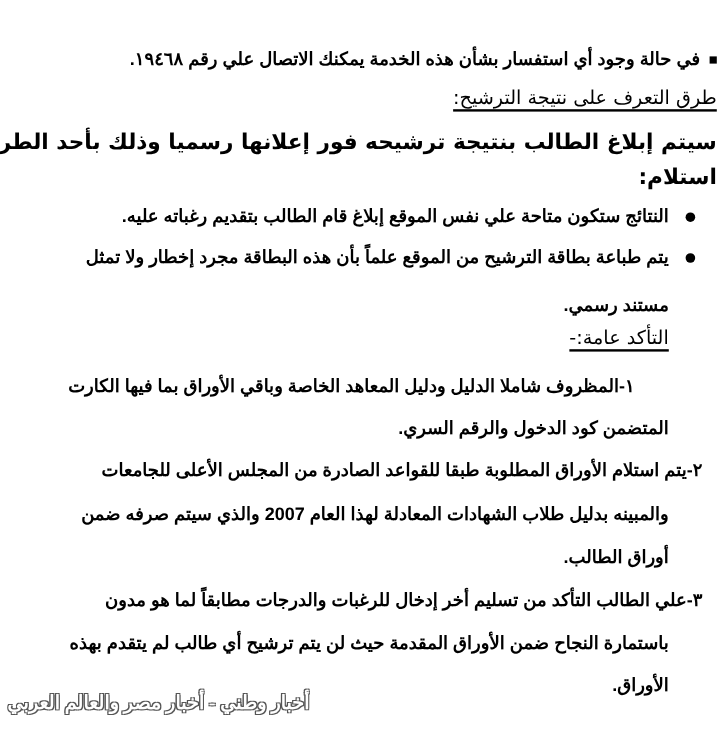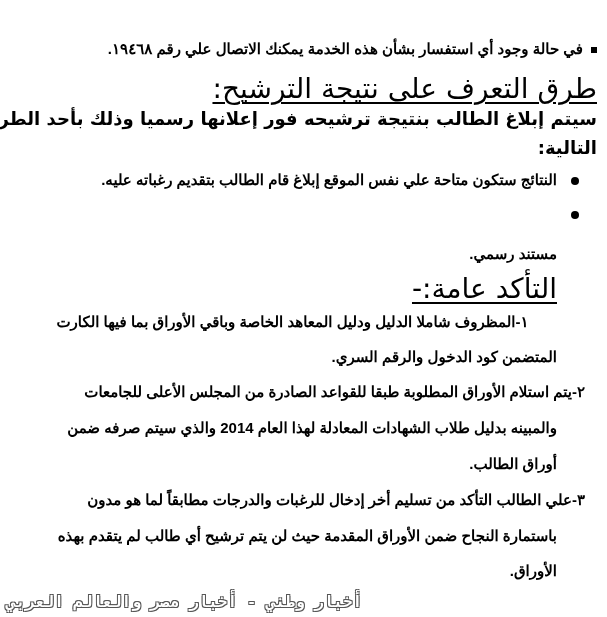--- a/index.html
+++ b/index.html
@@ -1,51 +1,51 @@
 <!DOCTYPE html>
 <html><head>
 <meta charset="utf-8">
 <style>
   html, body { margin:0; padding:0; background:#ffffff; }
   body { width:607px; height:617px; position:relative; overflow:hidden; font-family:"DejaVu Serif", serif; color:#000; direction:rtl; }
   .line { position:absolute; right:0; left:0; white-space:nowrap; }
   .p { font-size:15px; font-weight:bold; font-family:Liberation Sans, sans-serif; }
-  .h { font-size:28px; font-family:"DejaVu Sans", sans-serif; text-decoration:underline; text-decoration-thickness:2px; text-underline-offset:4px; }
+  .h { font-size:16px; font-family:"DejaVu Sans", sans-serif; text-decoration:underline; text-decoration-thickness:2px; text-underline-offset:4px; }
   .lead { font-size:18px; font-weight:bold; font-family:"DejaVu Sans", sans-serif; }
   .sq { display:inline-block; width:6px; height:6px; background:#000; margin-left:8px; vertical-align:middle; }
   .dot { display:inline-block; width:8px; height:8px; border-radius:50%; background:#000; margin-left:14px; vertical-align:middle; }
-  .wm { position:absolute; left:6px; top:592px; font-size:16px; font-family:Liberation Mono, monospace; color:#fff; font-weight:bold;
+  .wm { position:absolute; left:6px; top:576px; font-size:16px; font-family:Liberation Serif, serif; color:#fff; font-weight:bold;
         text-shadow: -1px -1px 0 #555, 1px -1px 0 #555, -1px 1px 0 #555, 1px 1px 0 #555; direction:rtl; white-space:nowrap; }
 </style>
 </head>
 <body>
 
 <div class="line p" style="top:40px; right:10px;">
   <span class="sq"></span><span>في حالة وجود أي استفسار بشأن هذه الخدمة يمكنك الاتصال علي رقم ١٩٤٦٨.</span>
 </div>
 
 <div class="line h" style="top:72px; right:10px;">طرق التعرف على نتيجة الترشيح:</div>
 
 <div class="line lead" style="top:108px; right:10px;">سيتم إبلاغ الطالب بنتيجة ترشيحه فور إعلانها رسميا وذلك بأحد الطرق</div>
-<div class="line lead" style="top:137px; right:10px;">التالية:</div>
+<div class="line lead" style="top:137px; right:10px;">استلام:</div>
 
 <div class="line p" style="top:171px; right:28px;">
   <span class="dot"></span><span>النتائج ستكون متاحة علي نفس الموقع إبلاغ قام الطالب بتقديم رغباته عليه.</span>
 </div>
 <div class="line p" style="top:205px; right:28px;">
-  <span class="dot"></span>
+  <span class="dot"></span><span>يتم طباعة بطاقة الترشيح من الموقع علماً بأن هذه البطاقة مجرد إخطار ولا تمثل</span>
 </div>
 <div class="line p" style="top:245px; right:50px;">مستند رسمي.</div>
 
 <div class="line h" style="top:272px; right:50px;">التأكد عامة:-</div>
 
 <div class="line p" style="top:313px; right:22px;text-align:center;">١-المظروف شاملا الدليل ودليل المعاهد الخاصة وباقي الأوراق بما فيها  الكارت</div>
 <div class="line p" style="top:348px; right:50px;">المتضمن كود الدخول والرقم السري.</div>
 
 <div class="line p" style="top:383px; right:22px;">٢-يتم استلام الأوراق المطلوبة طبقا للقواعد الصادرة من المجلس الأعلى للجامعات</div>
-<div class="line p" style="top:419px; right:50px;">والمبينه بدليل طلاب الشهادات المعادلة لهذا العام 2014 والذي سيتم صرفه ضمن</div>
+<div class="line p" style="top:419px; right:50px;">والمبينه بدليل طلاب الشهادات المعادلة لهذا العام 2007 والذي سيتم صرفه ضمن</div>
 <div class="line p" style="top:455px; right:50px;">أوراق الطالب.</div>
 
 <div class="line p" style="top:491px; right:22px;margin-left:38px;">٣-علي الطالب التأكد من تسليم أخر إدخال للرغبات والدرجات مطابقاً لما هو مدون</div>
 <div class="line p" style="top:527px; right:50px;">باستمارة النجاح ضمن الأوراق المقدمة حيث لن يتم ترشيح أي طالب لم يتقدم بهذه</div>
 <div class="line p" style="top:562px; right:50px;padding-left:24px;">الأوراق.</div>
 
 <div class="wm">أخبار وطني - أخبار مصر والعالم العربي</div>
 
 </body></html>

